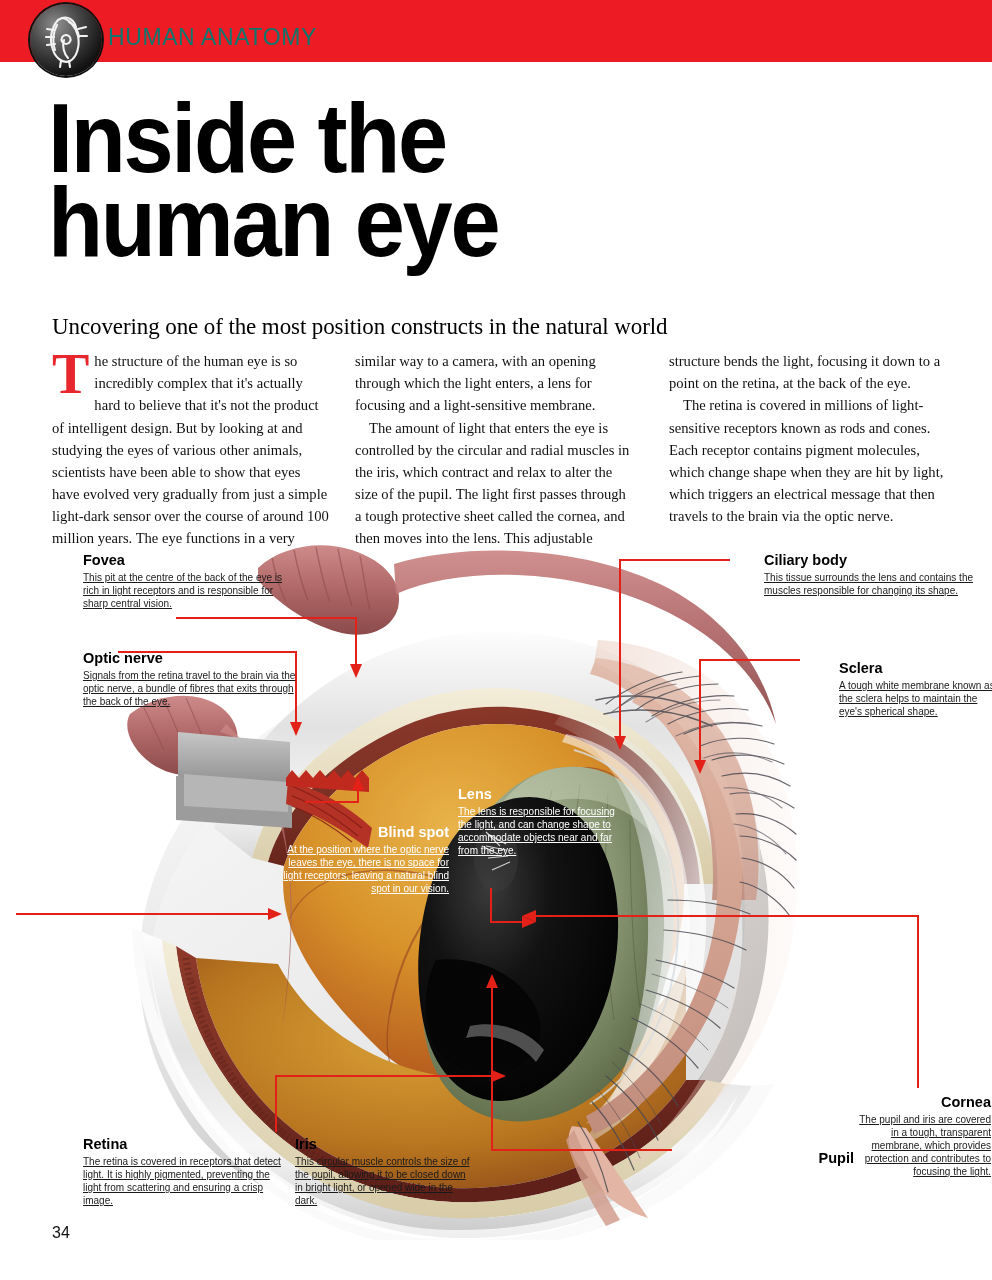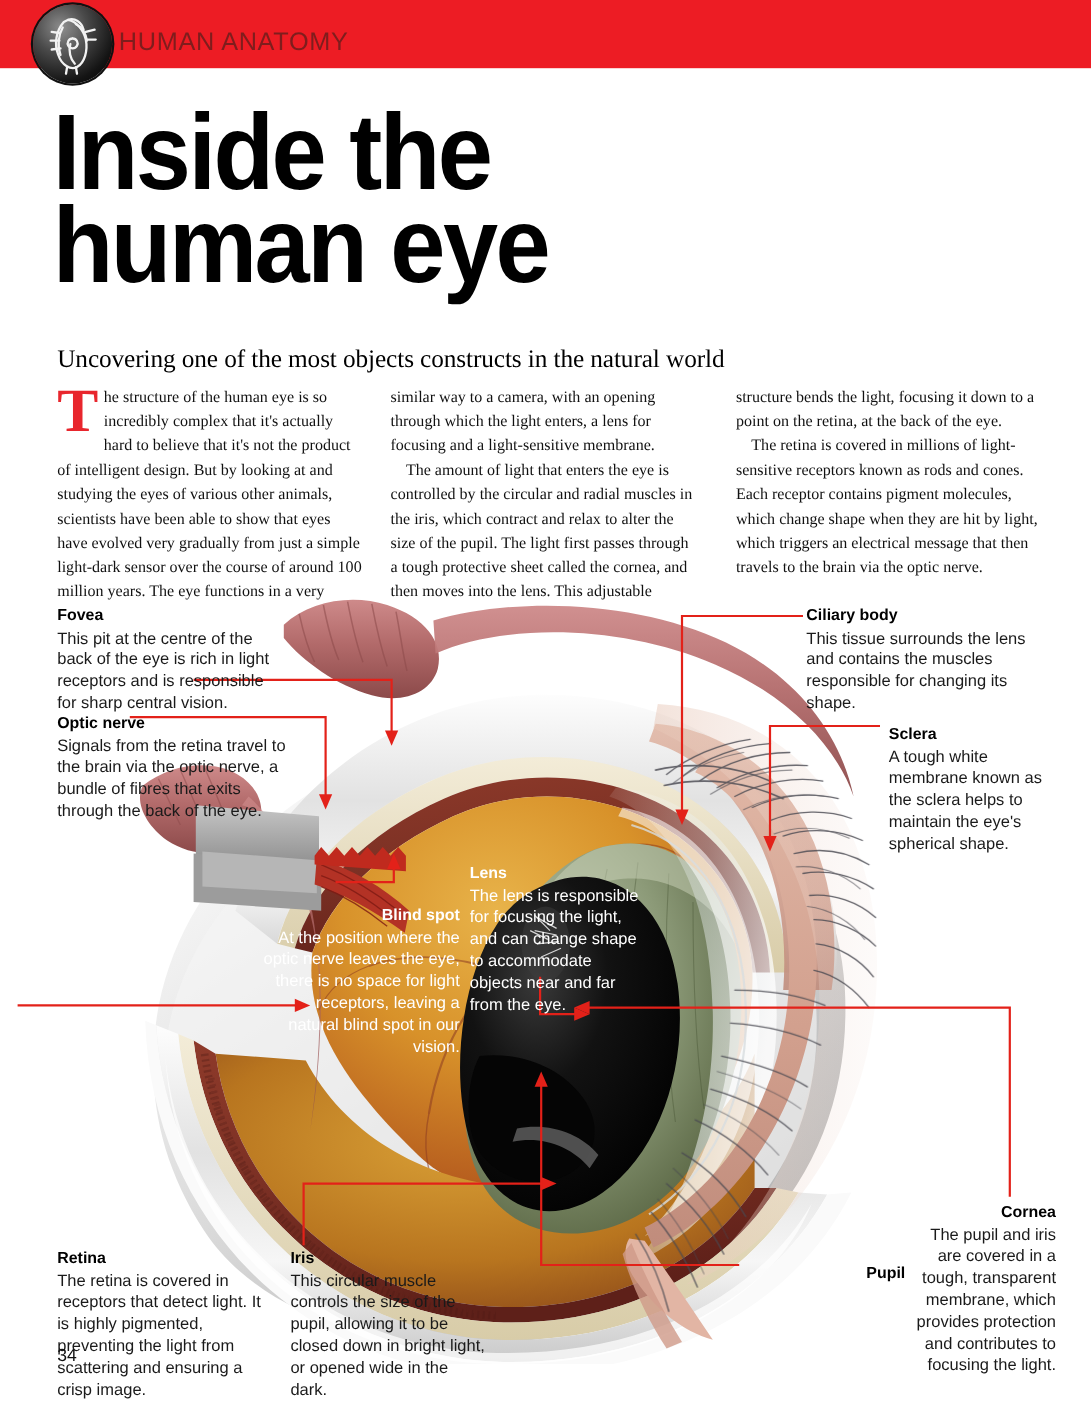--- a/index.html
+++ b/index.html
@@ -13,21 +13,21 @@
 
   
   .banner {
     position: absolute; left: 0; top: 0; width: 992px; height: 62px;
     background: #ED1C24;
   }
   .banner-title {
     position: absolute; left: 108px; top: 26px;
     font-family: "Liberation Sans", sans-serif;
     font-size: 23px; font-weight: 400; letter-spacing: 0.6px;
-    color: #7f1d1d; line-height: 1;
+    color: #0f766e; line-height: 1;
   }
   .badge {
     position: absolute; left: 30px; top: 4px;
     width: 72px; height: 72px; border-radius: 50%;
     background: radial-gradient(circle at 34% 28%, #8a8a8a 0%, #4a4a4a 34%, #141414 72%, #000 100%);
     box-shadow: 0 0 0 2px #111;
     overflow: hidden;
   }
   .badge svg { position: absolute; left: 8px; top: 6px; }
 
@@ -68,29 +68,29 @@
   .col p + p { text-indent: 14px; }
 
   
   .stage {
     position: absolute; left: 0; top: 528px; width: 992px; height: 712px;
     overflow: hidden;
   }
   .stage svg { position: absolute; left: 0; top: 0; }
 
   
-  .ann { position: absolute; }
+  .ann { position: absolute; margin-left: 31px; }
   .ann h3 {
     font-family: "Liberation Sans", sans-serif;
     font-size: 14.5px; font-weight: 700; color: #000;
     margin-bottom: 2px; line-height: 1.15;
   }
   .ann p {
     font-family: "Liberation Sans", sans-serif;
-    font-size: 15px; font-weight: 400; line-height: 1.32; color: #1a1a1a;
+    font-size: 10px; font-weight: 400; line-height: 1.32; color: #1a1a1a; text-decoration: underline;
   }
   .ann.light h3 { color: #ffffff; }
   .ann.light p { color: #ffffff; }
 
   
   #ann-fovea      { left: 52px;  top: 552px; width: 205px; }
   #ann-opticnerve { left: 52px;  top: 650px; width: 215px; }
   #ann-ciliary    { left: 733px; top: 552px; width: 215px; }
   #ann-sclera     { left: 808px; top: 660px; width: 160px; }
   #ann-blindspot  { left: 238px; top: 824px; width: 180px; text-align: right; }
@@ -132,21 +132,21 @@
   </span>
 </div>
 
 <div class="banner-title">HUMAN ANATOMY</div>
 
 <div class="headline">
   <span class="l1">Inside the</span>
   <span class="l2">human eye</span>
 </div>
 
-<div class="subtitle">Uncovering one of the most objects constructs in the natural world</div>
+<div class="subtitle">Uncovering one of the most position constructs in the natural world</div>
 
 <div class="cols">
   <div class="col c1">
     <p><span class="dropcap">T</span><span>he structure of the human eye is so incredibly complex that it's actually hard to believe that it's not the product of intelligent design. But by looking at and studying the eyes of various other animals, scientists have been able to show that eyes have evolved very gradually from just a simple light-dark sensor over the course of around 100 million years. The eye functions in a very</span></p>
   </div>
   <div class="col c2">
     <p>similar way to a camera, with an opening through which the light enters, a lens for focusing and a light-sensitive membrane.</p>
     <p>The amount of light that enters the eye is controlled by the circular and radial muscles in the iris, which contract and relax to alter the size of the pupil. The light first passes through a tough protective sheet called the cornea, and then moves into the lens. This adjustable</p>
   </div>
   <div class="col c3">

